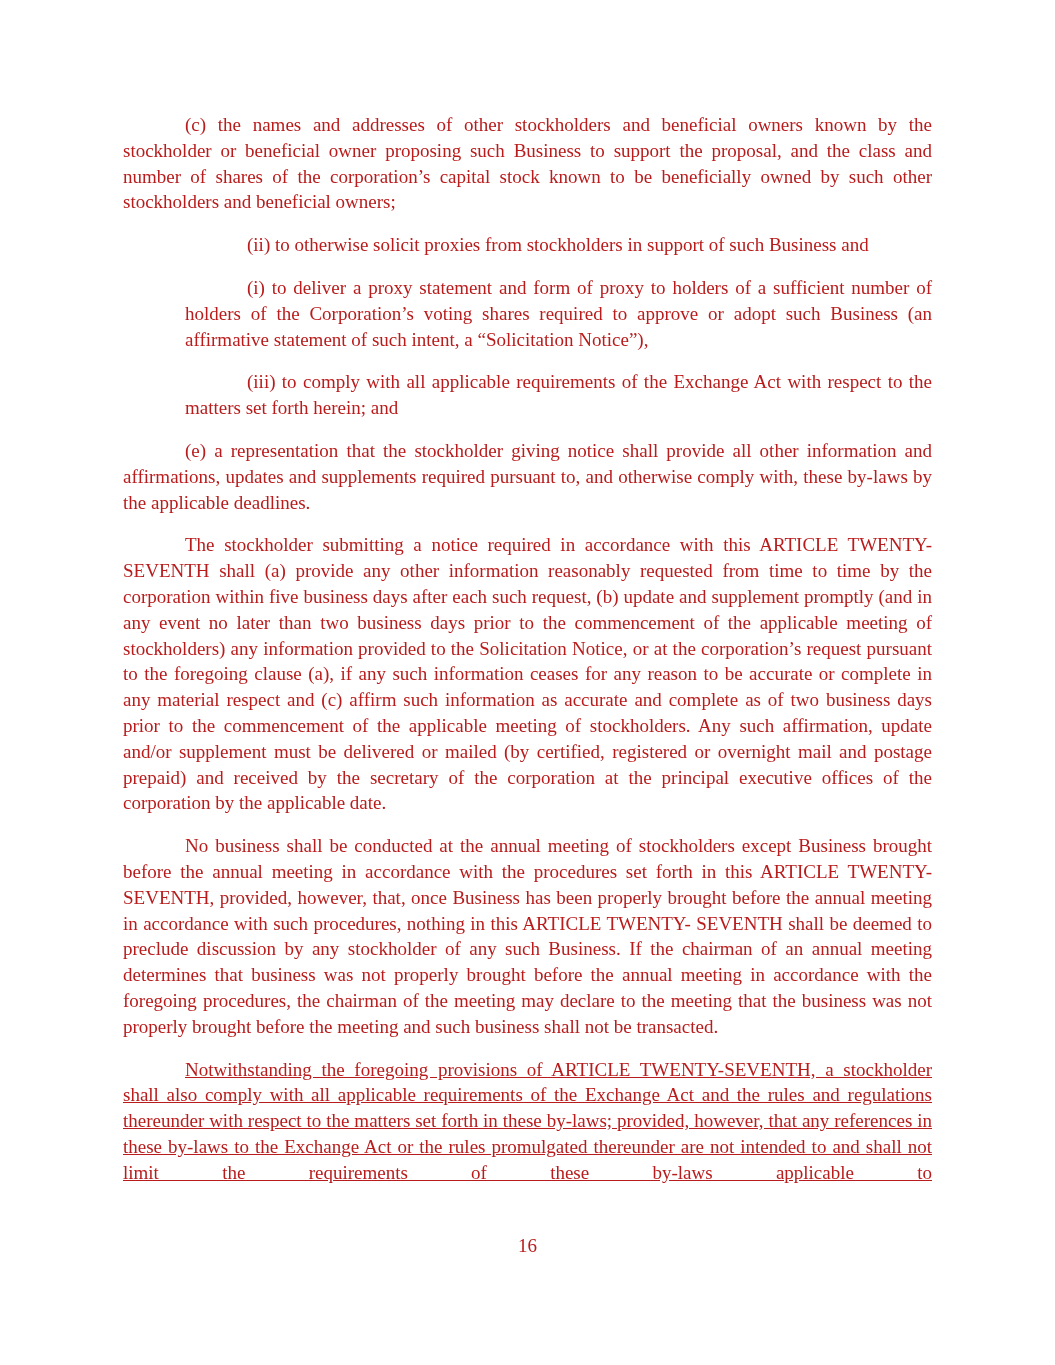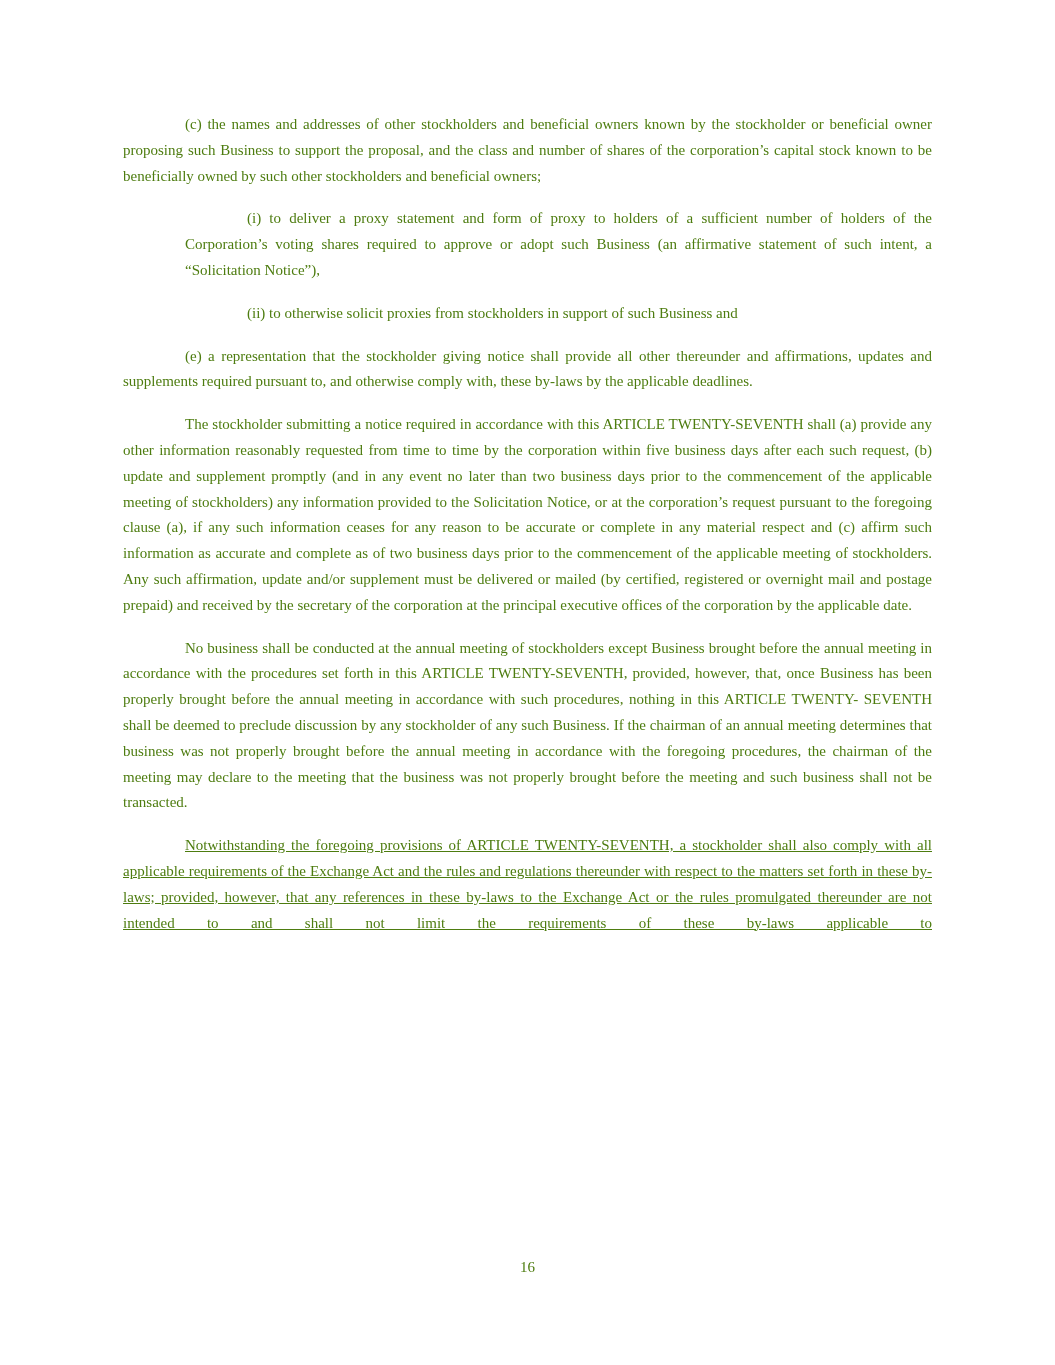--- a/index.html
+++ b/index.html
@@ -7,52 +7,53 @@
     padding: 0;
     background: #ffffff;
   }
   .page {
     position: relative;
     width: 1055px;
     height: 1365px;
     box-sizing: border-box;
     padding: 112px 123px 0 123px;
     background: #ffffff;
-    color: #4d7c0f;
+    color: #b91c1c;
     font-family: "Liberation Serif", "DejaVu Serif", serif;
-    font-size: 15px;
+    font-size: 19px;
     line-height: 25.8px;
     display: flex;
     flex-direction: column;
   }
   .para {
     margin: 0 0 17px 0;
     text-align: justify;
     text-indent: 62px;
   }
   .para.sub {
     margin-left: 62px;
   }
   .para.cont-justify {
     
     text-align-last: justify;
     text-decoration: underline;
   }
   .page-number {
     margin-top: auto;
-    margin-bottom: 84px;
+    margin-bottom: 106px;
     text-align: center;
     text-indent: 0;
   }
 </style>
 </head>
 <body>
 
 <div class="page">
   <p class="para">(c) the names and addresses of other stockholders and beneficial owners known by the stockholder or beneficial owner proposing such Business to support the proposal, and the class and number of shares of the corporation’s capital stock known to be beneficially owned by such other stockholders and beneficial owners;</p>
+  <p class="para sub">(ii) to otherwise solicit proxies from stockholders in support of such Business and</p>
   <p class="para sub">(i) to deliver a proxy statement and form of proxy to holders of a sufficient number of holders of the Corporation’s voting shares required to approve or adopt such Business (an affirmative statement of such intent, a “Solicitation Notice”),</p>
-  <p class="para sub">(ii) to otherwise solicit proxies from stockholders in support of such Business and</p>
-  <p class="para">(e) a representation that the stockholder giving notice shall provide all other thereunder and affirmations, updates and supplements required pursuant to, and otherwise comply with, these by-laws by the applicable deadlines.</p>
+  <p class="para sub">(iii) to comply with all applicable requirements of the Exchange Act with respect to the matters set forth herein; and</p>
+  <p class="para">(e) a representation that the stockholder giving notice shall provide all other information and affirmations, updates and supplements required pursuant to, and otherwise comply with, these by-laws by the applicable deadlines.</p>
   <p class="para">The stockholder submitting a notice required in accordance with this ARTICLE TWENTY-SEVENTH shall (a) provide any other information reasonably requested from time to time by the corporation within five business days after each such request, (b) update and supplement promptly (and in any event no later than two business days prior to the commencement of the applicable meeting of stockholders) any information provided to the Solicitation Notice, or at the corporation’s request pursuant to the foregoing clause (a), if any such information ceases for any reason to be accurate or complete in any material respect and (c) affirm such information as accurate and complete as of two business days prior to the commencement of the applicable meeting of stockholders. Any such affirmation, update and/or supplement must be delivered or mailed (by certified, registered or overnight mail and postage prepaid) and received by the secretary of the corporation at the principal executive offices of the corporation by the applicable date.</p>
   <p class="para">No business shall be conducted at the annual meeting of stockholders except Business brought before the annual meeting in accordance with the procedures set forth in this ARTICLE TWENTY-SEVENTH, provided, however, that, once Business has been properly brought before the annual meeting in accordance with such procedures, nothing in this ARTICLE TWENTY- SEVENTH shall be deemed to preclude discussion by any stockholder of any such Business.  If the chairman of an annual meeting determines that business was not properly brought before the annual meeting in accordance with the foregoing procedures, the chairman of the meeting may declare to the meeting that the business was not properly brought before the meeting and such business shall not be transacted.</p>
   <p class="para cont-justify">Notwithstanding the foregoing provisions of ARTICLE TWENTY-SEVENTH, a stockholder shall also comply with all applicable requirements of the Exchange Act and the rules and regulations thereunder with respect to the matters set forth in these by-laws; provided, however, that any references in these by-laws to the Exchange Act or the rules promulgated thereunder are not intended to and shall not limit the requirements of these by-laws applicable to</p>
   <div class="page-number">16</div>
 </div>
 
 </body></html>

